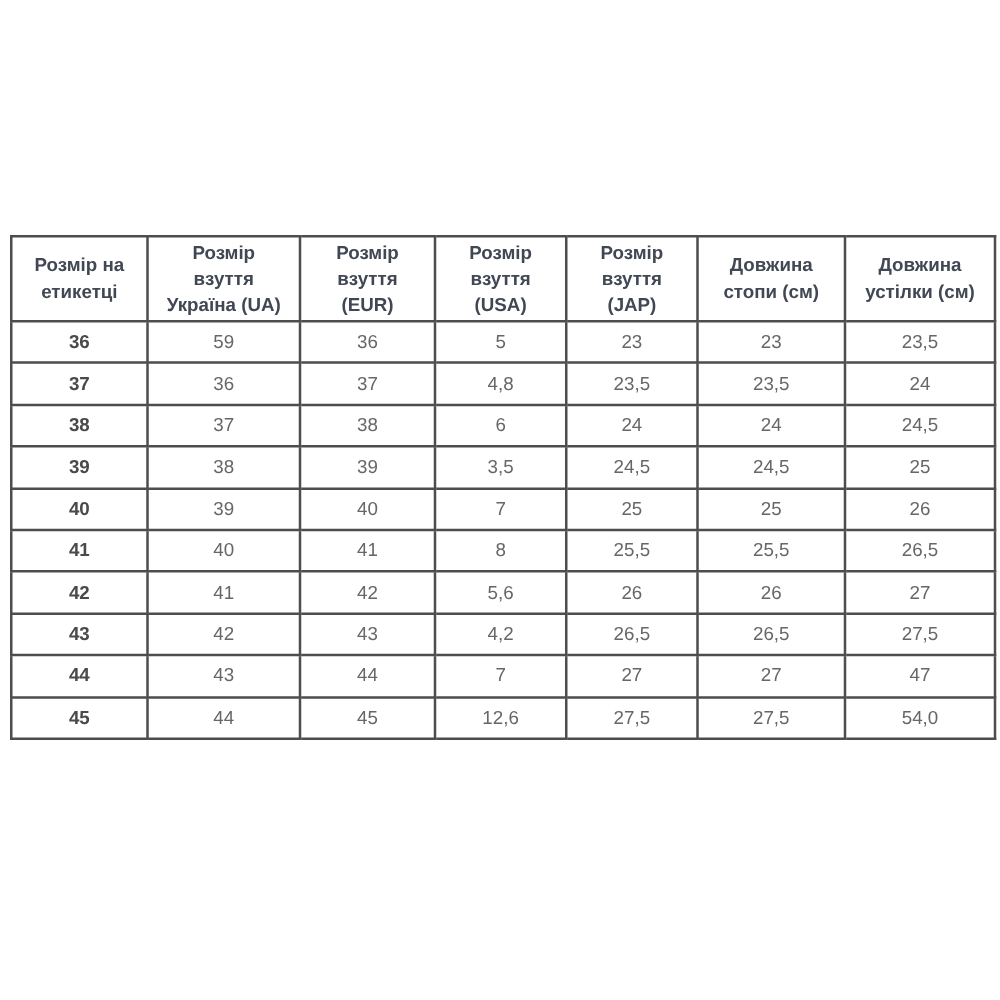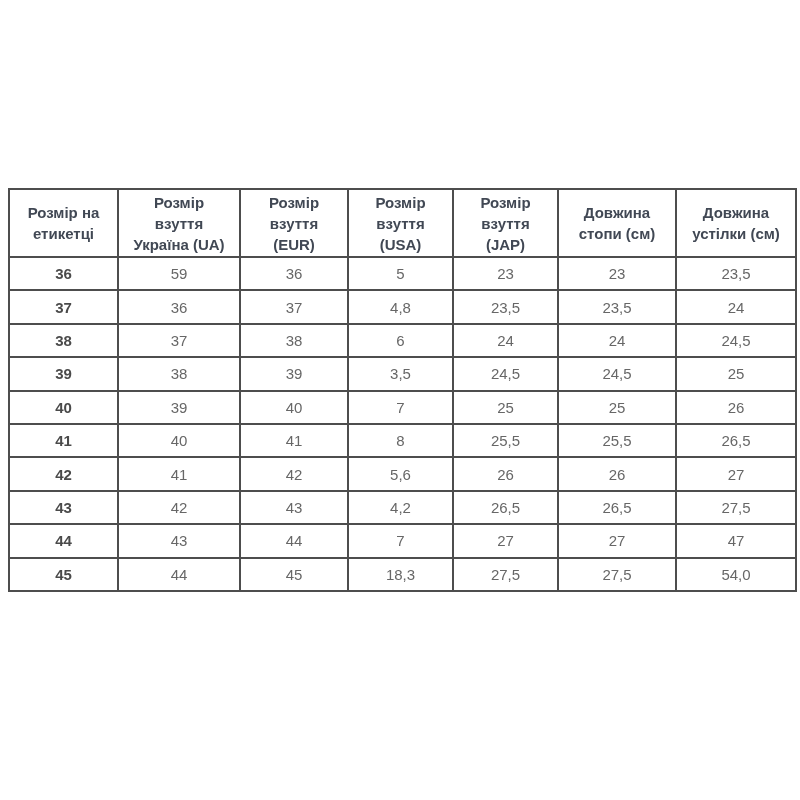--- a/index.html
+++ b/index.html
@@ -164,20 +164,20 @@
           <td>44</td>
           <td>7</td>
           <td>27</td>
           <td>27</td>
           <td>47</td>
         </tr>
         <tr>
           <td class="row-label">45</td>
           <td>44</td>
           <td>45</td>
-          <td>18,3</td>
+          <td>12,6</td>
           <td>27,5</td>
           <td>27,5</td>
           <td>54,0</td>
         </tr>
       </tbody>
   </table>
 </div>
 
 </body></html>

